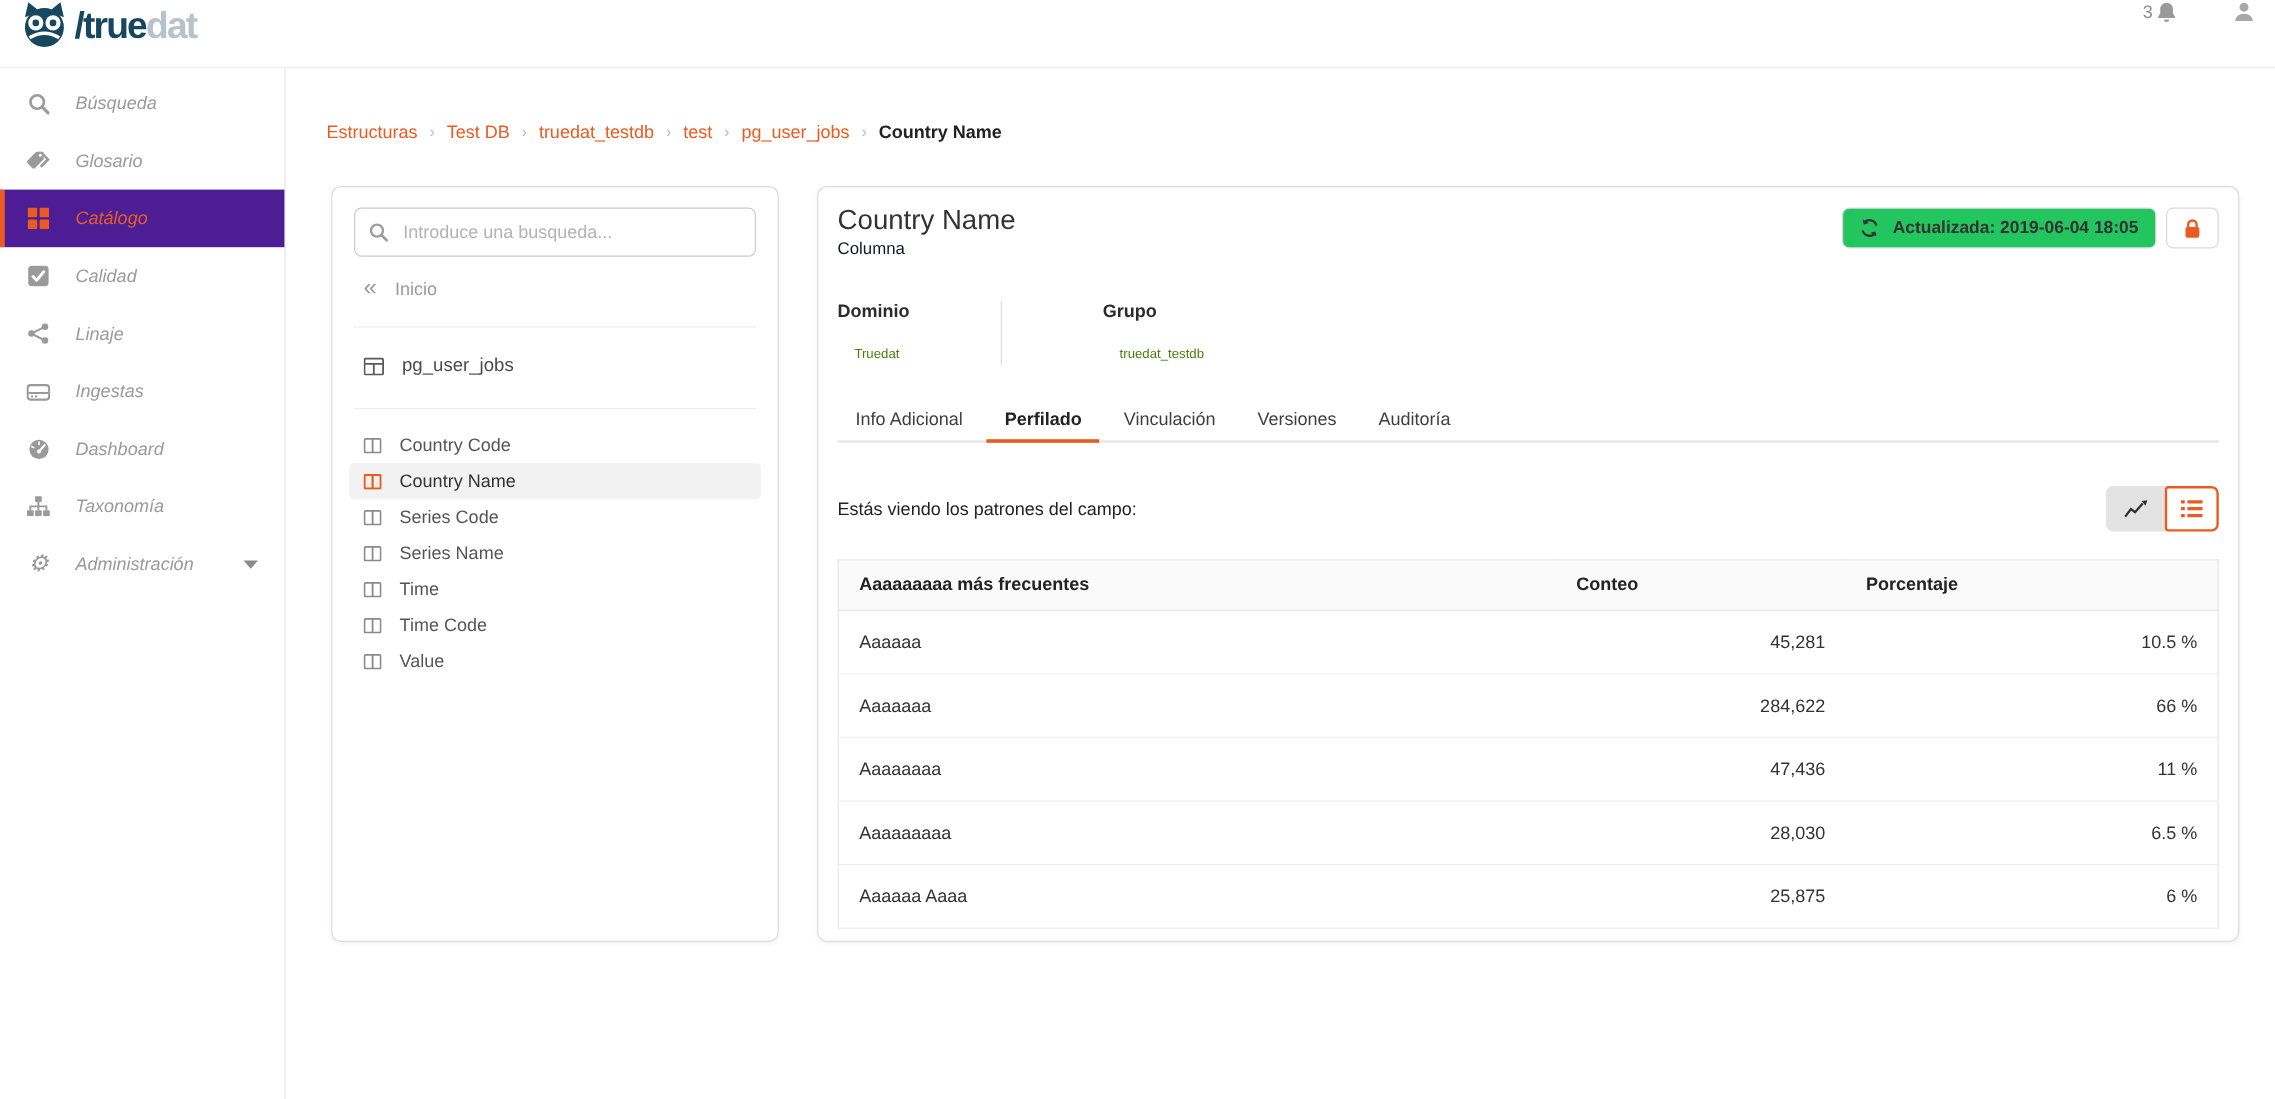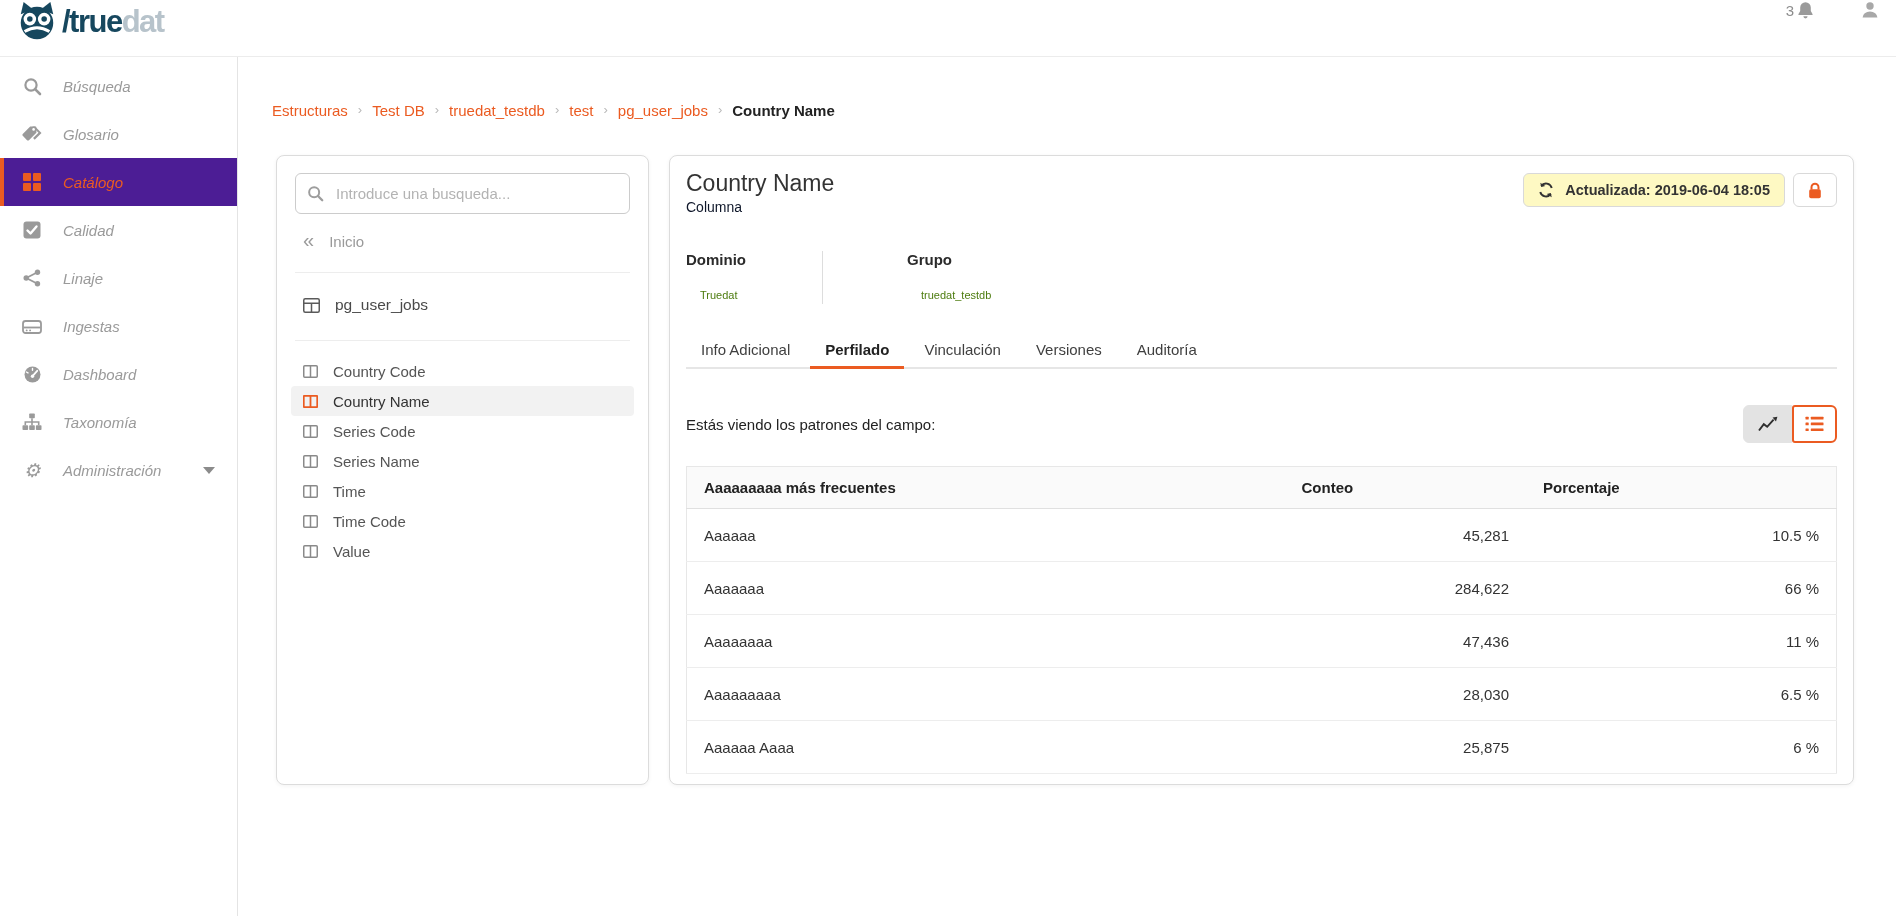--- a/index.html
+++ b/index.html
@@ -42,21 +42,21 @@
   }
   .gear-glyph{font-size:19px;line-height:1;}
   .caret{width:0;height:0;border-left:6px solid transparent;border-right:6px solid transparent;
     border-top:7px solid #8b8b8b;margin-left:auto;margin-right:22px;}
   
   .content{flex:1;padding-left:34px;}
   .breadcrumb{margin-top:45px;display:flex;align-items:flex-start;gap:10px;font-size:15px;height:18px;}
   .crumb-link{color:var(--accent);cursor:pointer;text-decoration:none;}
   .crumb-sep{color:#b9b9b9;font-size:13px;}
   .crumb-current{color:#222;font-weight:bold;}
-  .cards{display:flex;gap:20px;margin:35px 17px 0 4px;align-items:center;}
+  .cards{display:flex;gap:32px;margin:35px 17px 0 4px;align-items:center;}
   .card{background:#fff;border:1px solid #dcdcdc;border-radius:8px;box-shadow:0 1px 4px rgba(0,0,0,0.05);}
   
   .tree-card{width:373px;height:630px;padding:17px 14px;}
   .search-box{
     margin:0 4px;height:41px;border:1px solid #ccc;border-radius:6px;
     display:flex;align-items:center;padding:0 11px;gap:10px;color:#9d9d9d;
   }
   .search-box input{
     border:none;outline:none;flex:1;font-size:15px;color:#555;
     font-family:"Liberation Sans",sans-serif;background:transparent;
@@ -75,21 +75,21 @@
   .field-row .f-ico{color:#8a8a8a;display:flex;}
   .field-row.selected{background:#f2f2f2;color:#333;}
   .field-row.selected .f-ico{color:var(--accent);}
   
   .main-card{width:1185px;height:630px;padding:0 16px;}
   .main-head{display:flex;justify-content:space-between;align-items:flex-start;padding-top:13px;}
   .main-title{font-size:23px;color:#333;font-weight:400;line-height:28px;}
   .main-subtitle{font-size:14px;color:#0f172a;margin-top:2px;}
   .head-buttons{display:flex;gap:8px;margin-top:4px;}
   .btn-updated{
-    height:34px;border:1px solid #d9d9d9;border-radius:6px;background:#fef9c3;
+    height:34px;border:1px solid #d9d9d9;border-radius:6px;background:#22c55e;
     display:flex;align-items:center;gap:11px;padding:0 14px;
     font-size:14.5px;font-weight:bold;color:#333;cursor:pointer;
   }
   .btn-updated svg{color:#333;}
   .btn-lock{
     width:44px;height:34px;border:1px solid #d9d9d9;border-radius:6px;background:#fff;
     display:flex;align-items:center;justify-content:center;color:var(--accent);cursor:pointer;
   }
   .info-row{display:flex;margin-top:36px;align-items:stretch;}
   .info-block{}

